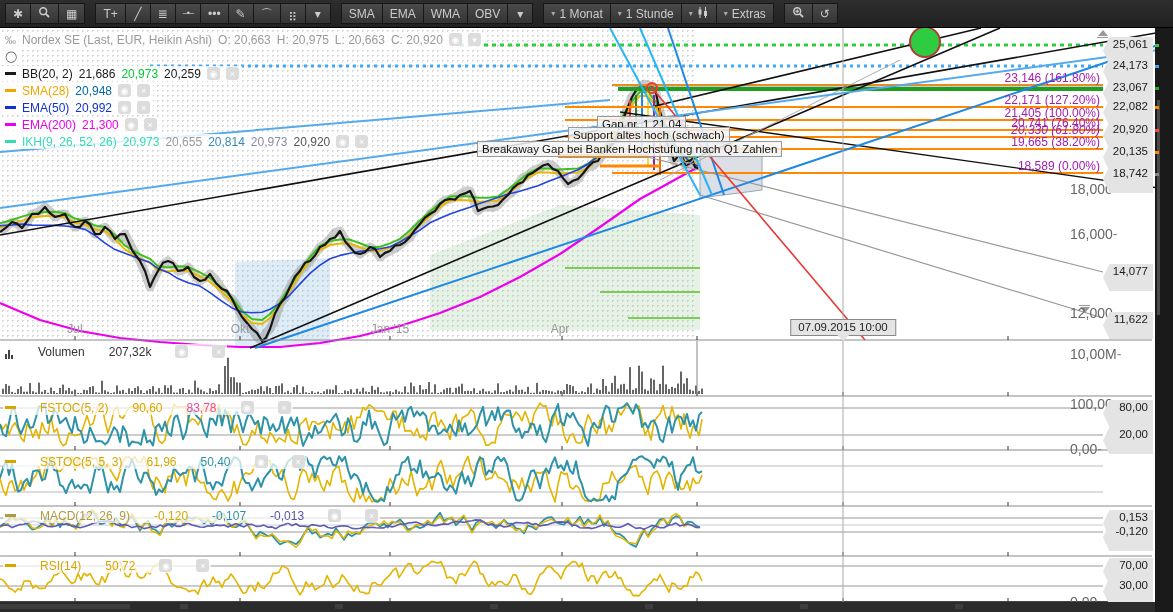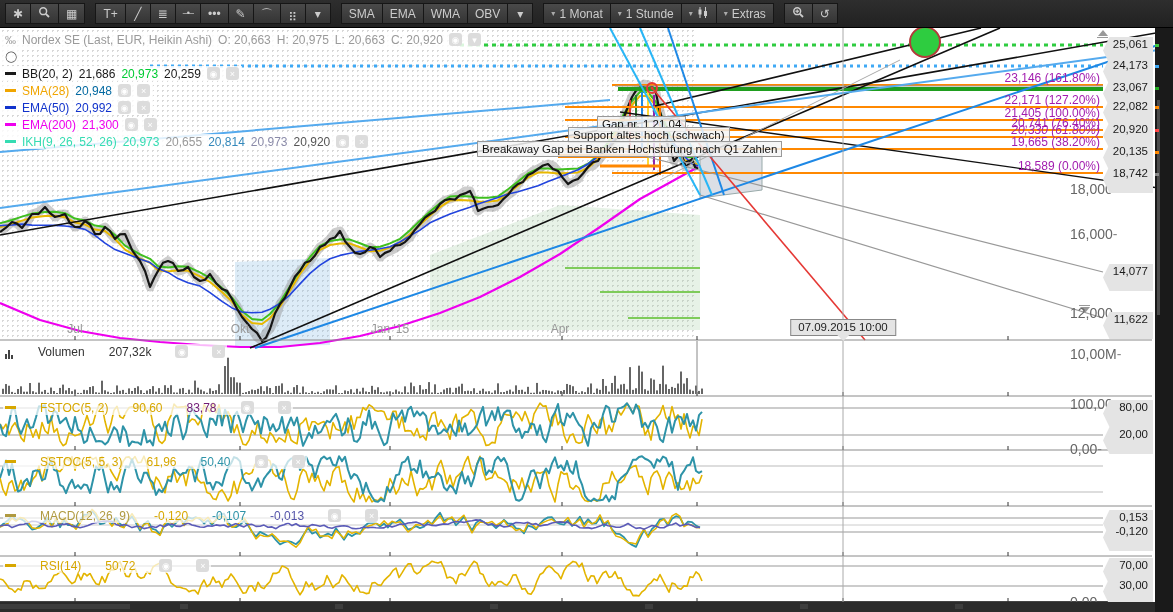--- a/index.html
+++ b/index.html
@@ -579,21 +579,21 @@
   <span><span class="vbar" style="height:5px"></span><span class="vbar" style="height:9px"></span><span class="vbar" style="height:4px"></span></span>
   <span style="color:#333">Volumen</span>
   <span style="color:#333">207,32k</span>
   <span class="mini-icon">◉</span>
   <span class="mini-icon">×</span>
 </div>
 <div class="panel-label" style="top:400px">
     <span class="dash" style="width: 11px; height: 3px; background: rgb(215, 167, 0);"></span>
     <span style="color: rgb(215, 167, 0);">FSTOC(5, 2)</span>
     <span style="color: rgb(215, 167, 0);">90,60</span>
-    <span style="color: #701a75; text-align: center;">83,78</span>
+    <span style="color: #ec4899; text-align: center;">83,78</span>
     <span class="mini-icon">◉</span>
     <span class="mini-icon">×</span>
   </div>
 <div class="panel-label" style="top:454px">
     <span class="dash" style="width: 11px; height: 3px; background: rgb(215, 167, 0);"></span>
     <span style="color: rgb(215, 167, 0);">SSTOC(5, 5, 3)</span>
     <span style="color: rgb(215, 167, 0);">61,96</span>
     <span style="color: rgb(46, 147, 168);">50,40</span>
     <span class="mini-icon">◉</span>
     <span class="mini-icon">×</span>

